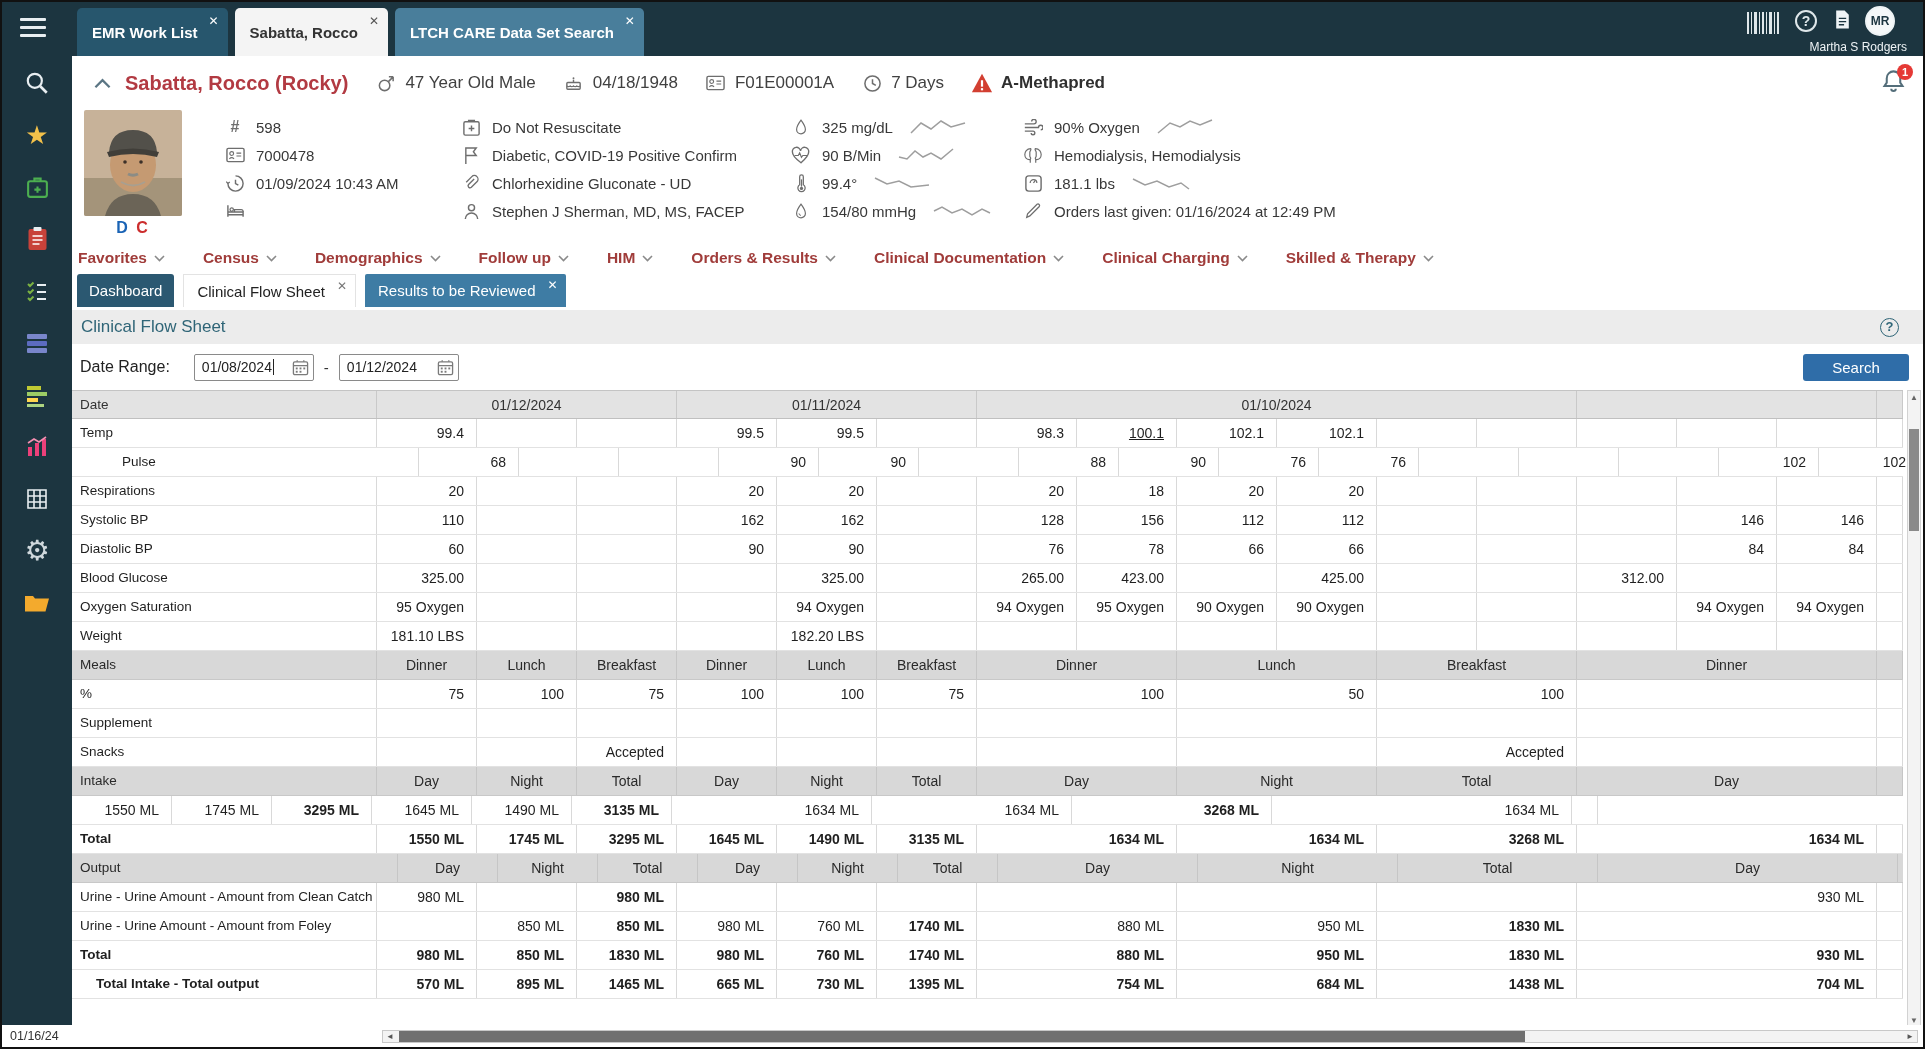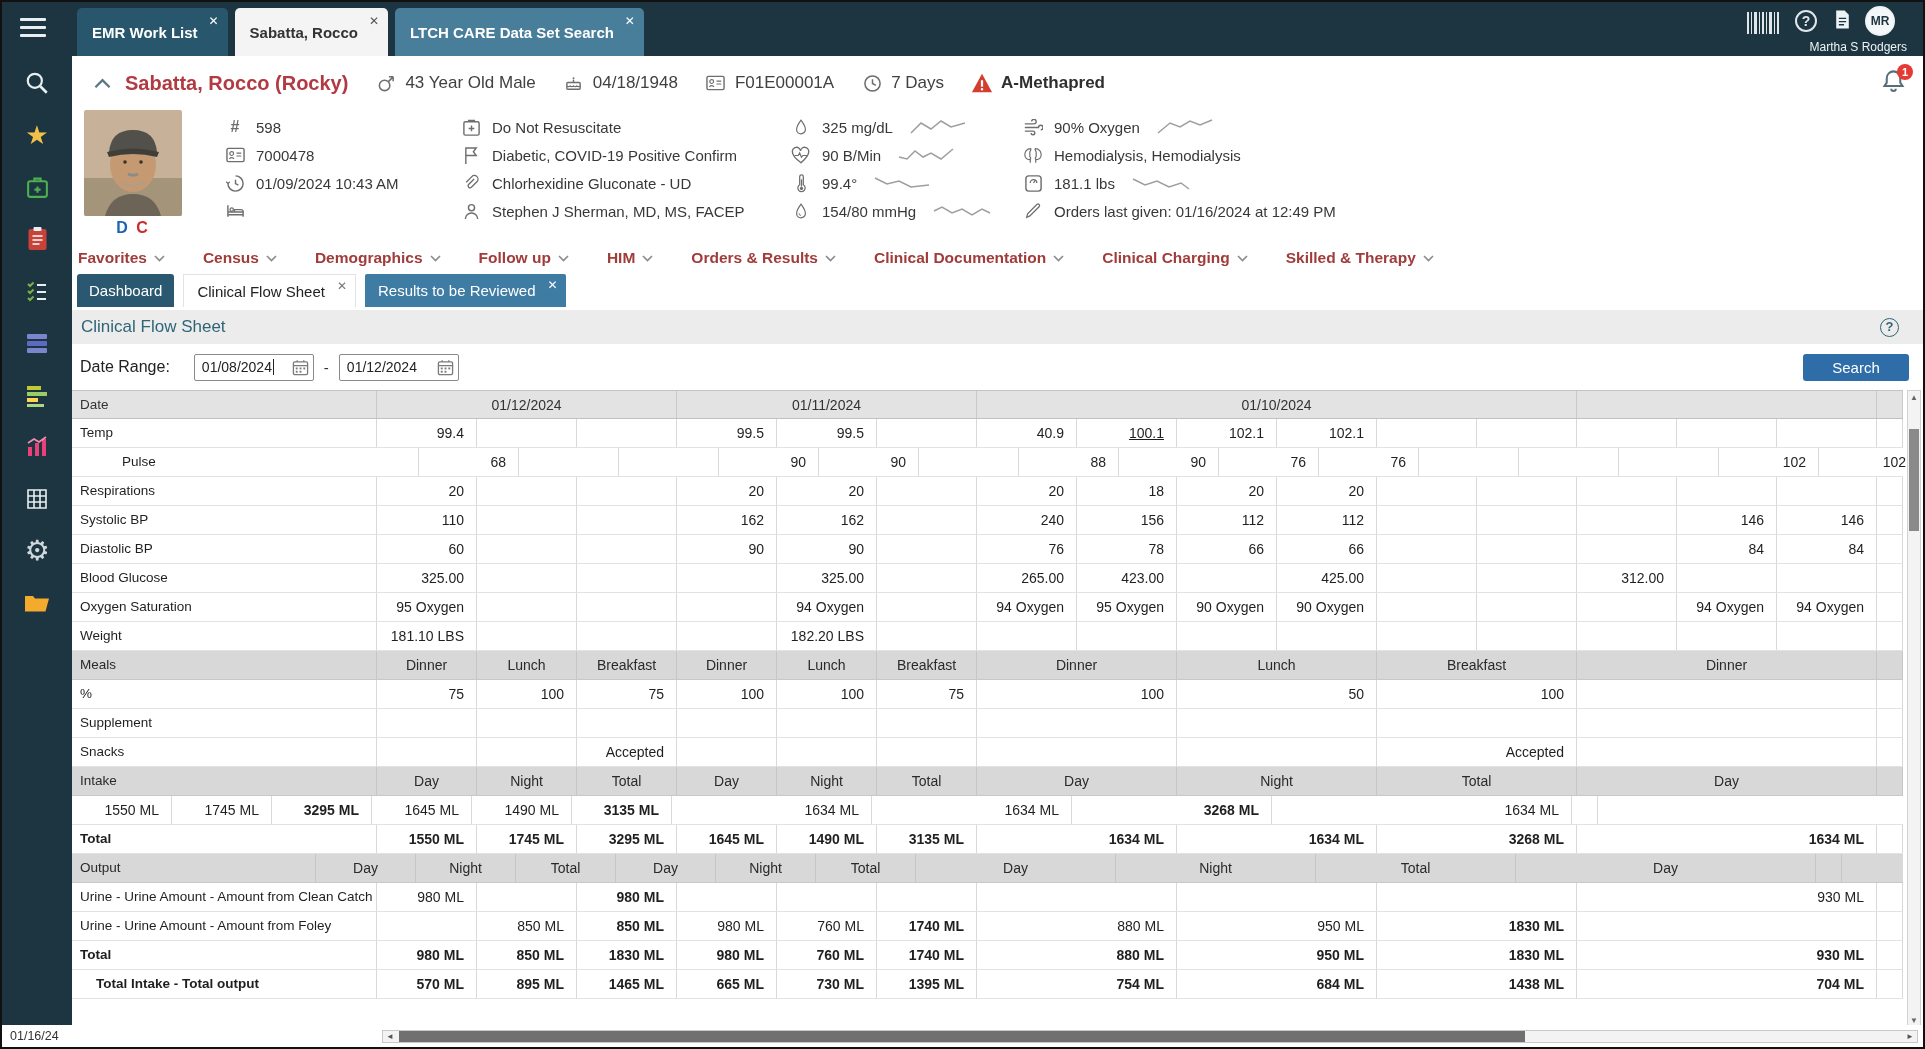--- a/index.html
+++ b/index.html
@@ -250,21 +250,21 @@
           </svg>
       </span>
       <h1 class="patient-name">Sabatta, Rocco (Rocky)</h1>
       <span class="ph-item">
         <span class="ib-icon">
           <svg viewBox="0 0 20 20" width="19" height="19">
               <circle cx="8" cy="12" r="5.5" fill="none" stroke="#6e6e6e" stroke-width="1.6"></circle>
               <path d="M12 8 L17 3 M17 3 h-4.5 M17 3 v4.5" stroke="#6e6e6e" stroke-width="1.6" fill="none"></path>
             </svg>
         </span>
-        <span>43 Year Old Male</span>
+        <span>47 Year Old Male</span>
       </span>
       <span class="ph-item">
         <span class="ib-icon">
           <svg viewBox="0 0 20 20" width="19" height="19">
               <rect x="3" y="9" width="14" height="7" rx="1" fill="none" stroke="#6e6e6e" stroke-width="1.5"></rect>
               <path d="M3 12.5 q1.75 1.5 3.5 0 q1.75 1.5 3.5 0 q1.75 1.5 3.5 0 q1.75 1.5 3.5 0" fill="none" stroke="#6e6e6e" stroke-width="1.2"></path>
               <path d="M10 9 V6" stroke="#6e6e6e" stroke-width="1.5"></path>
               <circle cx="10" cy="4.5" r="1" fill="#6e6e6e"></circle>
             </svg>
         </span>
@@ -621,21 +621,21 @@
           <div class="tcell" style="width: 26px;"></div>
         </div>
         <div class="trow">
           <div class="tcell tlabel" style="width: 305px;">Temp</div>
           <div class="tcell tnum" style="width: 100px;">99.4</div>
           <div class="tcell tnum" style="width: 100px;"></div>
           <div class="tcell tnum" style="width: 100px;"></div>
           <div class="tcell tnum" style="width: 100px;">99.5</div>
           <div class="tcell tnum" style="width: 100px;">99.5</div>
           <div class="tcell tnum" style="width: 100px;"></div>
-          <div class="tcell tnum" style="width: 100px;">40.9</div>
+          <div class="tcell tnum" style="width: 100px;">98.3</div>
           <div class="tcell tnum" style="width: 100px; text-decoration: underline;">100.1</div>
           <div class="tcell tnum" style="width: 100px;">102.1</div>
           <div class="tcell tnum" style="width: 100px;">102.1</div>
           <div class="tcell tnum" style="width: 100px;"></div>
           <div class="tcell tnum" style="width: 100px;"></div>
           <div class="tcell tnum" style="width: 100px;"></div>
           <div class="tcell tnum" style="width: 100px;"></div>
           <div class="tcell tnum" style="width: 100px;"></div>
           <div class="tcell" style="width: 26px;"></div>
         </div>
@@ -678,21 +678,21 @@
           <div class="tcell" style="width: 26px;"></div>
         </div>
         <div class="trow">
           <div class="tcell tlabel" style="width: 305px;">Systolic BP</div>
           <div class="tcell tnum" style="width: 100px;">110</div>
           <div class="tcell tnum" style="width: 100px;"></div>
           <div class="tcell tnum" style="width: 100px;"></div>
           <div class="tcell tnum" style="width: 100px;">162</div>
           <div class="tcell tnum" style="width: 100px;">162</div>
           <div class="tcell tnum" style="width: 100px;"></div>
-          <div class="tcell tnum" style="width: 100px;">240</div>
+          <div class="tcell tnum" style="width: 100px;">128</div>
           <div class="tcell tnum" style="width: 100px;">156</div>
           <div class="tcell tnum" style="width: 100px;">112</div>
           <div class="tcell tnum" style="width: 100px;">112</div>
           <div class="tcell tnum" style="width: 100px;"></div>
           <div class="tcell tnum" style="width: 100px;"></div>
           <div class="tcell tnum" style="width: 100px;"></div>
           <div class="tcell tnum" style="width: 100px;">146</div>
           <div class="tcell tnum" style="width: 100px;">146</div>
           <div class="tcell" style="width: 26px;"></div>
         </div>
@@ -863,21 +863,21 @@
           <div class="tcell tnum" style="width: 100px;">1645 ML</div>
           <div class="tcell tnum" style="width: 100px;">1490 ML</div>
           <div class="tcell tnum" style="width: 100px;">3135 ML</div>
           <div class="tcell tnum" style="width: 200px;">1634 ML</div>
           <div class="tcell tnum" style="width: 200px;">1634 ML</div>
           <div class="tcell tnum" style="width: 200px;">3268 ML</div>
           <div class="tcell tnum" style="width: 300px;">1634 ML</div>
           <div class="tcell" style="width: 26px;"></div>
         </div>
         <div class="trow tsub">
-          <div class="tcell tlabel" style="width: 244px;">Output</div>
+          <div class="tcell tlabel" style="width: 326px;">Output</div>
           <div class="tcell tcenter" style="width: 100px;">Day</div>
           <div class="tcell tcenter" style="width: 100px;">Night</div>
           <div class="tcell tcenter" style="width: 100px;">Total</div>
           <div class="tcell tcenter" style="width: 100px;">Day</div>
           <div class="tcell tcenter" style="width: 100px;">Night</div>
           <div class="tcell tcenter" style="width: 100px;">Total</div>
           <div class="tcell tcenter" style="width: 200px;">Day</div>
           <div class="tcell tcenter" style="width: 200px;">Night</div>
           <div class="tcell tcenter" style="width: 200px;">Total</div>
           <div class="tcell tcenter" style="width: 300px;">Day</div>

